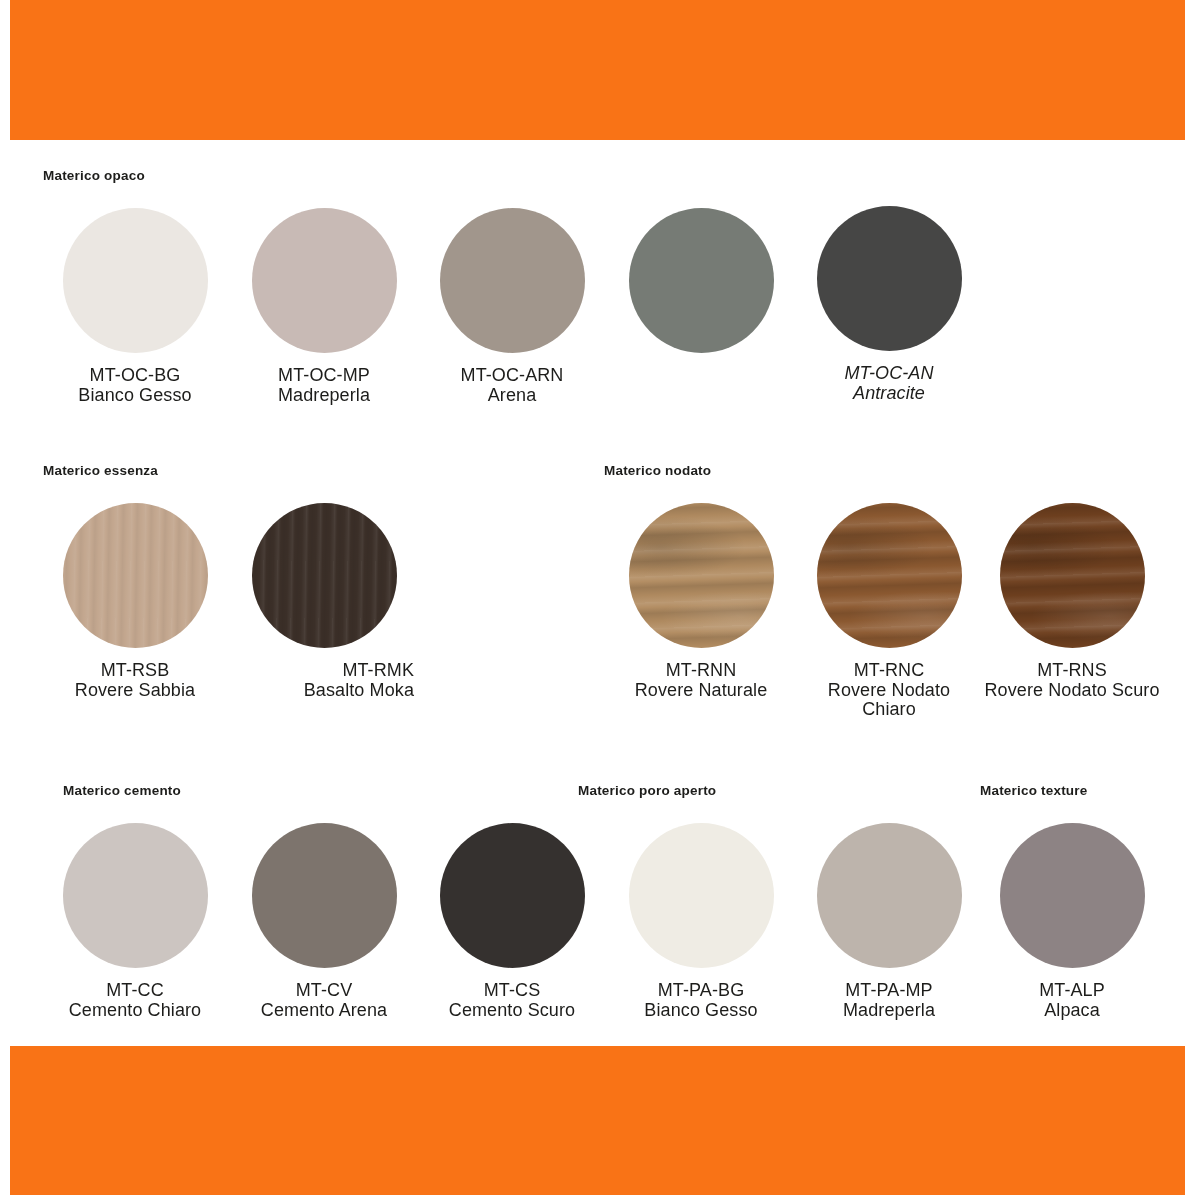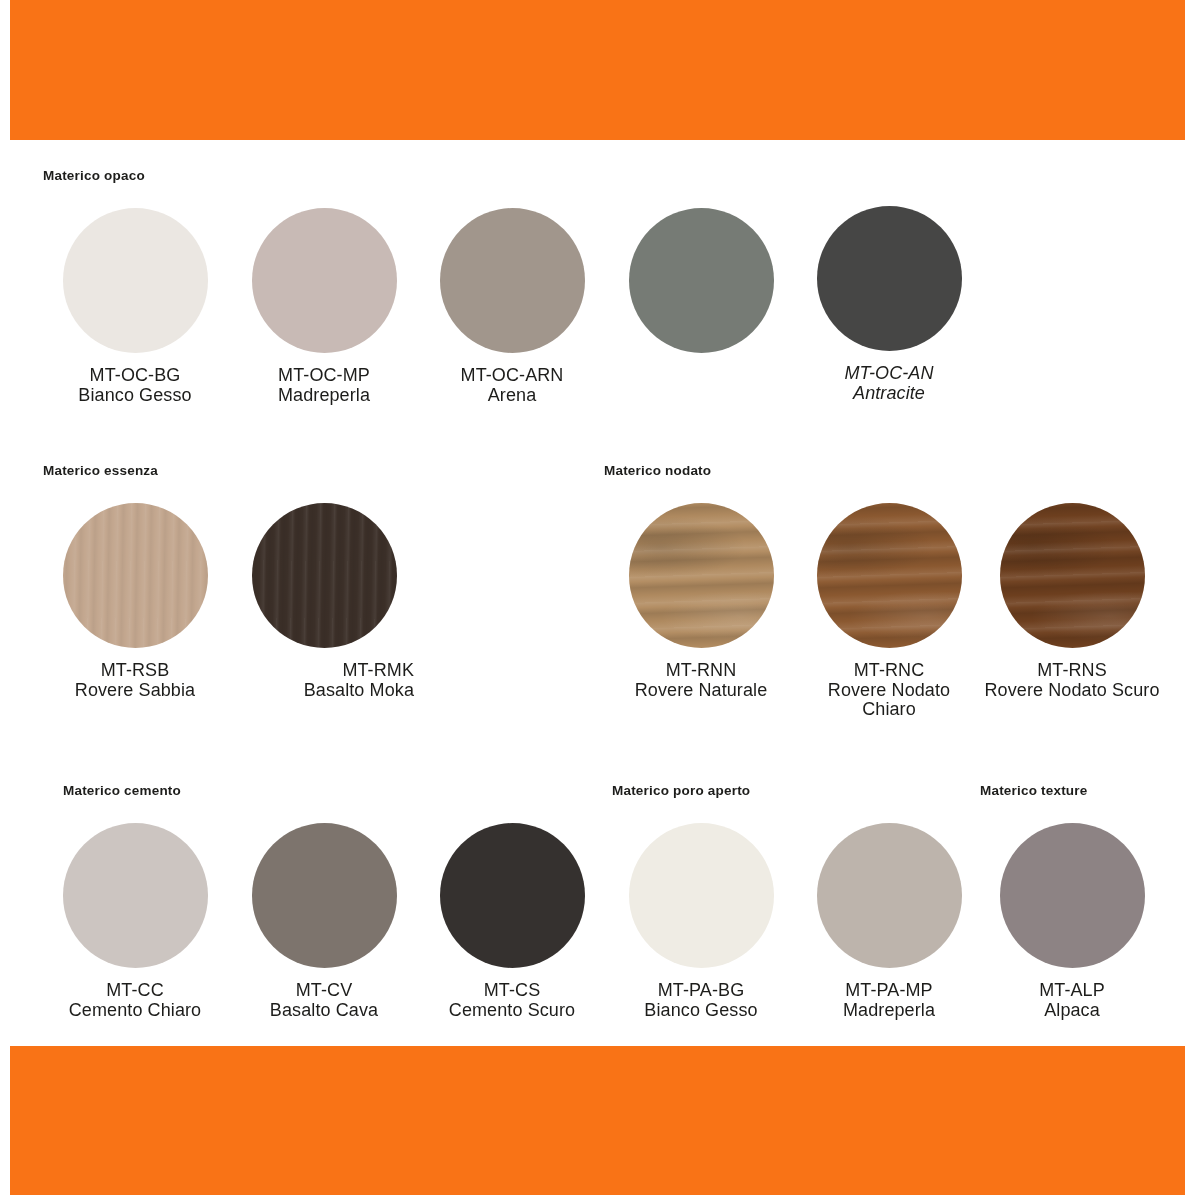--- a/index.html
+++ b/index.html
@@ -185,31 +185,31 @@
           <div class="swatch-disc" style="background: rgb(204, 197, 193);"></div>
           <div class="swatch-label">
             <span class="swatch-code">MT-CC</span>
             <span class="swatch-name">Cemento Chiaro</span>
           </div>
         </div>
         <div class="swatch-cell" style="left: 224px; top: 68px;">
           <div class="swatch-disc" style="background: rgb(125, 116, 109);"></div>
           <div class="swatch-label">
             <span class="swatch-code">MT-CV</span>
-            <span class="swatch-name">Basalto Cava</span>
+            <span class="swatch-name">Cemento Arena</span>
           </div>
         </div>
         <div class="swatch-cell" style="left: 412px; top: 68px;">
           <div class="swatch-disc" style="background: rgb(53, 49, 47);"></div>
           <div class="swatch-label">
             <span class="swatch-code">MT-CS</span>
             <span class="swatch-name">Cemento Scuro</span>
           </div>
         </div>
-        <div class="group-header" style="left: 602px; top: 28px;">Materico poro aperto</div>
+        <div class="group-header" style="left: 568px; top: 28px;">Materico poro aperto</div>
         <div class="swatch-cell" style="left: 601px; top: 68px;">
           <div class="swatch-disc" style="background: rgb(239, 236, 228);"></div>
           <div class="swatch-label">
             <span class="swatch-code">MT-PA-BG</span>
             <span class="swatch-name">Bianco Gesso</span>
           </div>
         </div>
         <div class="swatch-cell" style="left: 789px; top: 68px;">
           <div class="swatch-disc" style="background: rgb(189, 180, 172);"></div>
           <div class="swatch-label">

